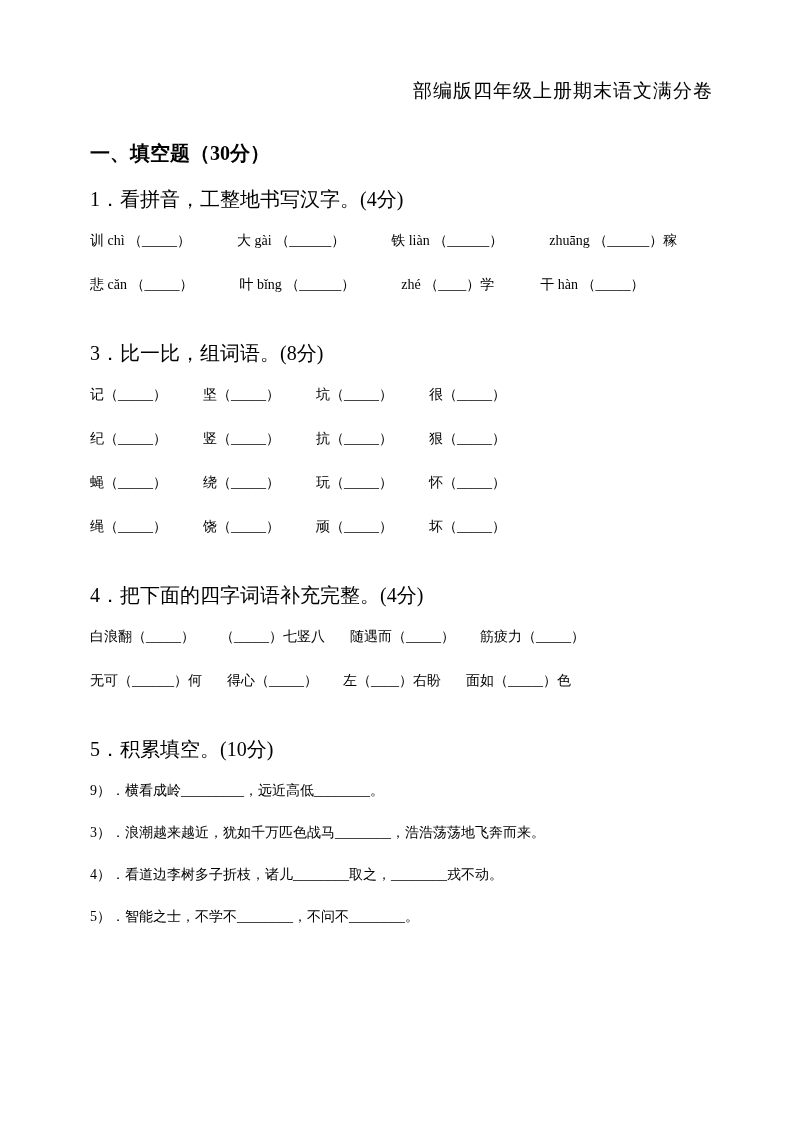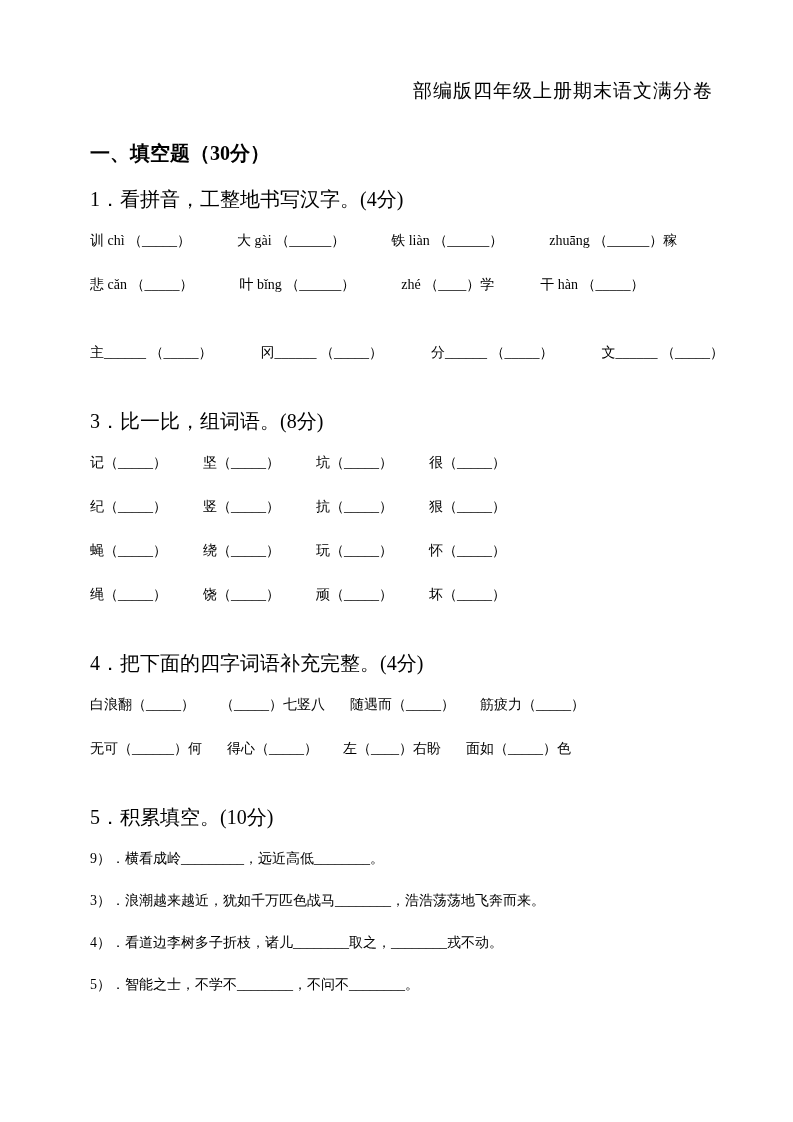--- a/index.html
+++ b/index.html
@@ -61,26 +61,20 @@
     </div>
     <div class="row">
       <span class="cell">悲 cǎn （_____）</span>
       <span class="cell">叶 bǐng （______）</span>
       <span class="cell">zhé （____）学</span>
       <span class="cell">干 hàn （_____）</span>
     </div>
   </section>
 
   <section class="question q2">
-    <div class="row">
-      <span class="cell">主______ （_____）</span>
-      <span class="cell">冈______ （_____）</span>
-      <span class="cell">分______ （_____）</span>
-      <span class="cell">文______ （_____）</span>
-    </div>
   </section>
 
   <section class="question q3">
     <p class="prompt">3．比一比，组词语。(8分)</p>
     <div class="row">
       <span class="cell">记（_____）</span>
       <span class="cell">坚（_____）</span>
       <span class="cell">坑（_____）</span>
       <span class="cell">很（_____）</span>
     </div>

